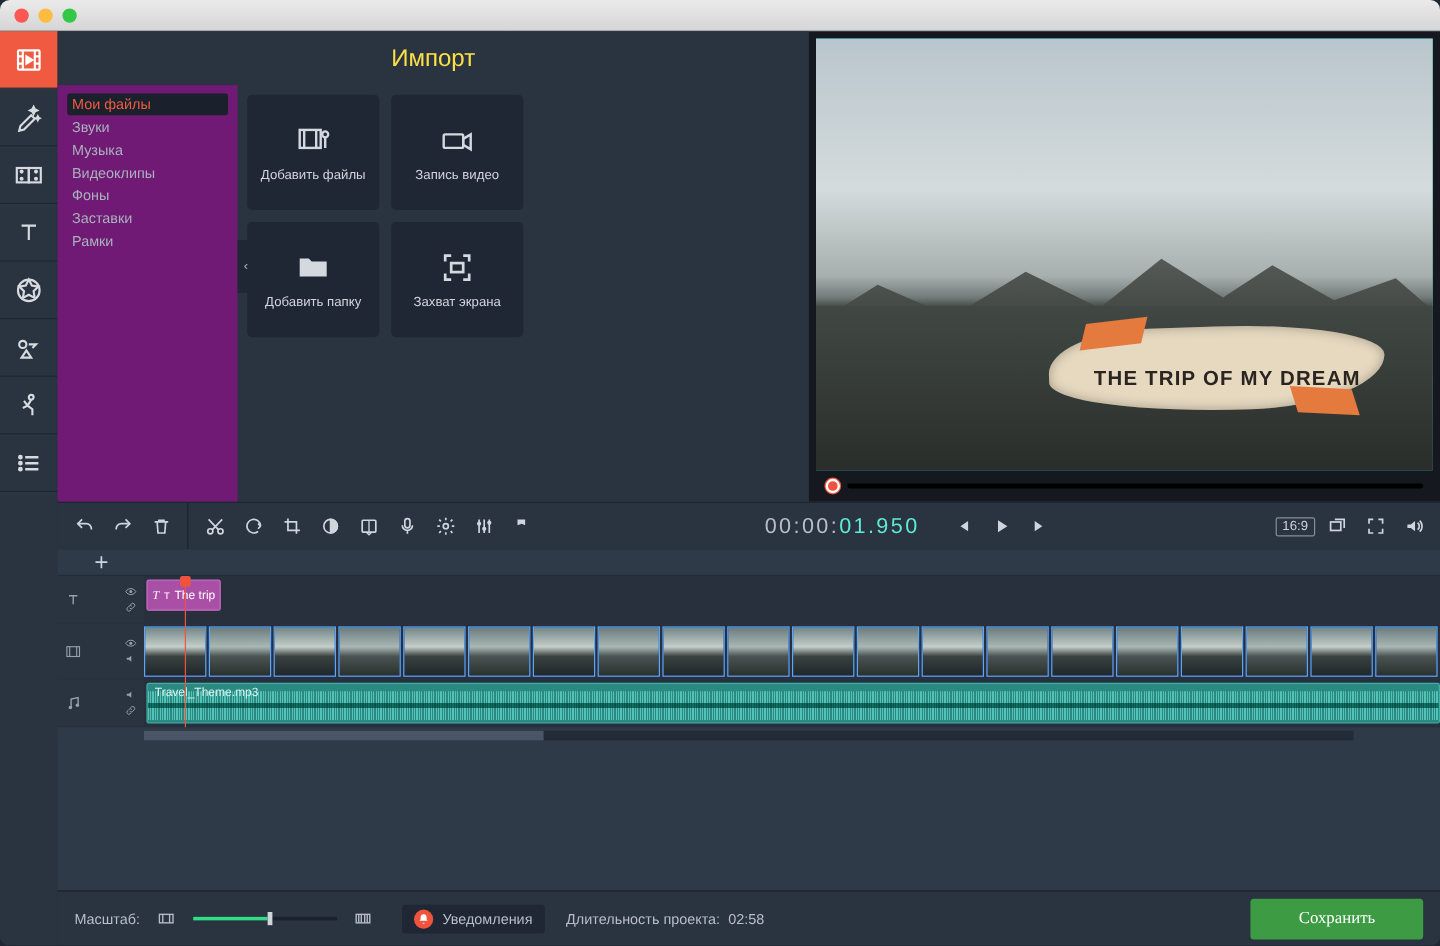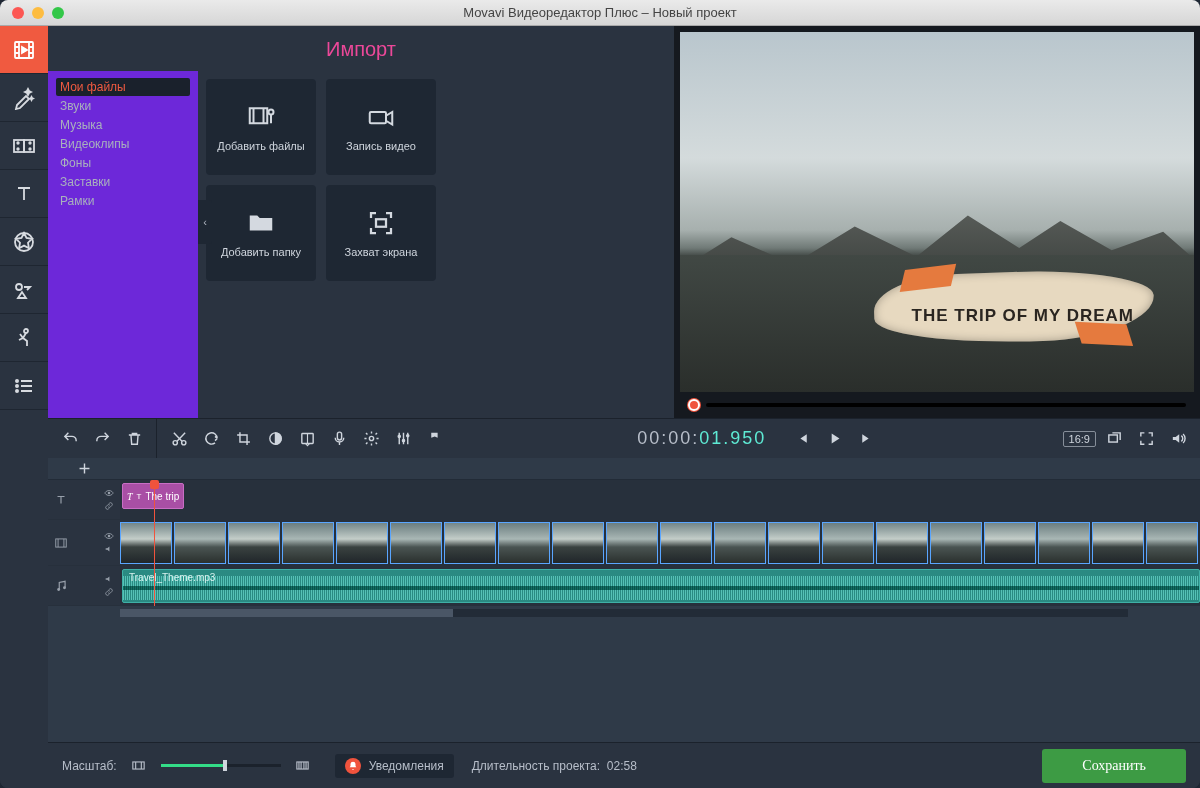--- a/index.html
+++ b/index.html
@@ -14,23 +14,23 @@
 .body-row { flex: 1; display: flex; min-height: 0; }
 .left-rail { width: 48px; background: #2a3340; display: flex; flex-direction: column; }
 .rail-btn { width: 48px; height: 48px; display: flex; align-items: center; justify-content: center; color: #d7dbe0; border-bottom: 1px solid #1e2631; cursor: pointer; }
 .rail-btn.active { background: #f05a40; color: #fff; }
 .rail-btn svg { width: 24px; height: 24px; }
 
 .center-col { display: flex; flex-direction: column; flex: 1; min-width: 0; }
 .upper { display: flex; height: 392px; }
 
 .import-panel { flex: 1; background: #2a3340; display: flex; flex-direction: column; padding: 8px 0 0 0; position: relative; }
-.import-title { color: #ec4899; font-size: 20px; text-align: center; padding: 4px 0 10px 0; }
+.import-title { color: #fde047; font-size: 20px; text-align: center; padding: 4px 0 10px 0; }
 .import-body { display: flex; flex: 1; }
-.import-cats { width: 150px; background: #6d28d9; padding: 6px 8px; font-size: 12px; color: #a9b1bc; }
+.import-cats { width: 150px; background: #701a75; padding: 6px 8px; font-size: 12px; color: #a9b1bc; }
 .import-cats .cat { padding: 2px 4px; margin: 1px 0; cursor: pointer; border-radius: 2px; }
 .import-cats .cat.active { background: #1a212c; color: #f05a40; }
 .import-tiles { flex: 1; padding: 8px 8px; display: grid; grid-template-columns: repeat(2, 110px); grid-template-rows: repeat(2, 96px); gap: 10px; align-content: start; }
 .tile { background: #1e2733; border-radius: 4px; display: flex; flex-direction: column; align-items: center; justify-content: center; gap: 8px; color: #cfd5dd; font-size: 11px; cursor: pointer; text-align: center; }
 .tile svg { width: 30px; height: 30px; color: #d4d9e0; }
 .collapse-handle { position: absolute; left: 150px; top: 50%; transform: translateY(-50%); width: 14px; height: 44px; background: #1e2733; display: flex; align-items: center; justify-content: center; color: #aeb5bf; font-size: 11px; cursor: pointer; border-radius: 0 3px 3px 0; }
 
 .preview { width: 526px; background: #15191f; display: flex; flex-direction: column; }
 .preview-img { flex: 1; background: #14b8a6; position: relative; overflow: hidden; margin: 6px 6px 0 6px; }
 .sky { position: absolute; inset: 0; background: linear-gradient(#b9c6cd 0%, #d4dbdc 35%, #a7b0ae 55%, #707a77 60%, #474e4b 62%, #646d68 75%, #3e433f 100%); }
@@ -98,21 +98,20 @@
 <body>
 
 <div class="window">
 
   <div class="titlebar">
     <div class="traffic">
       <span class="t-close"></span>
       <span class="t-min"></span>
       <span class="t-max"></span>
     </div>
-    <div class="titlebar-title">Movavi Видеоредактор Плюс – Новый проект</div>
   </div>
 
   <div class="body-row">
 
     <div class="left-rail">
       <div class="rail-btn active">
         <svg viewBox="0 0 24 24" fill="none" stroke="currentColor" stroke-width="1.8">
             <rect x="3" y="4" width="18" height="16" rx="1"></rect>
             <path d="M7 4v16M17 4v16M3 9h4M3 15h4M17 9h4M17 15h4"></path>
             <path d="M10 9l5 3-5 3z" fill="currentColor"></path>

